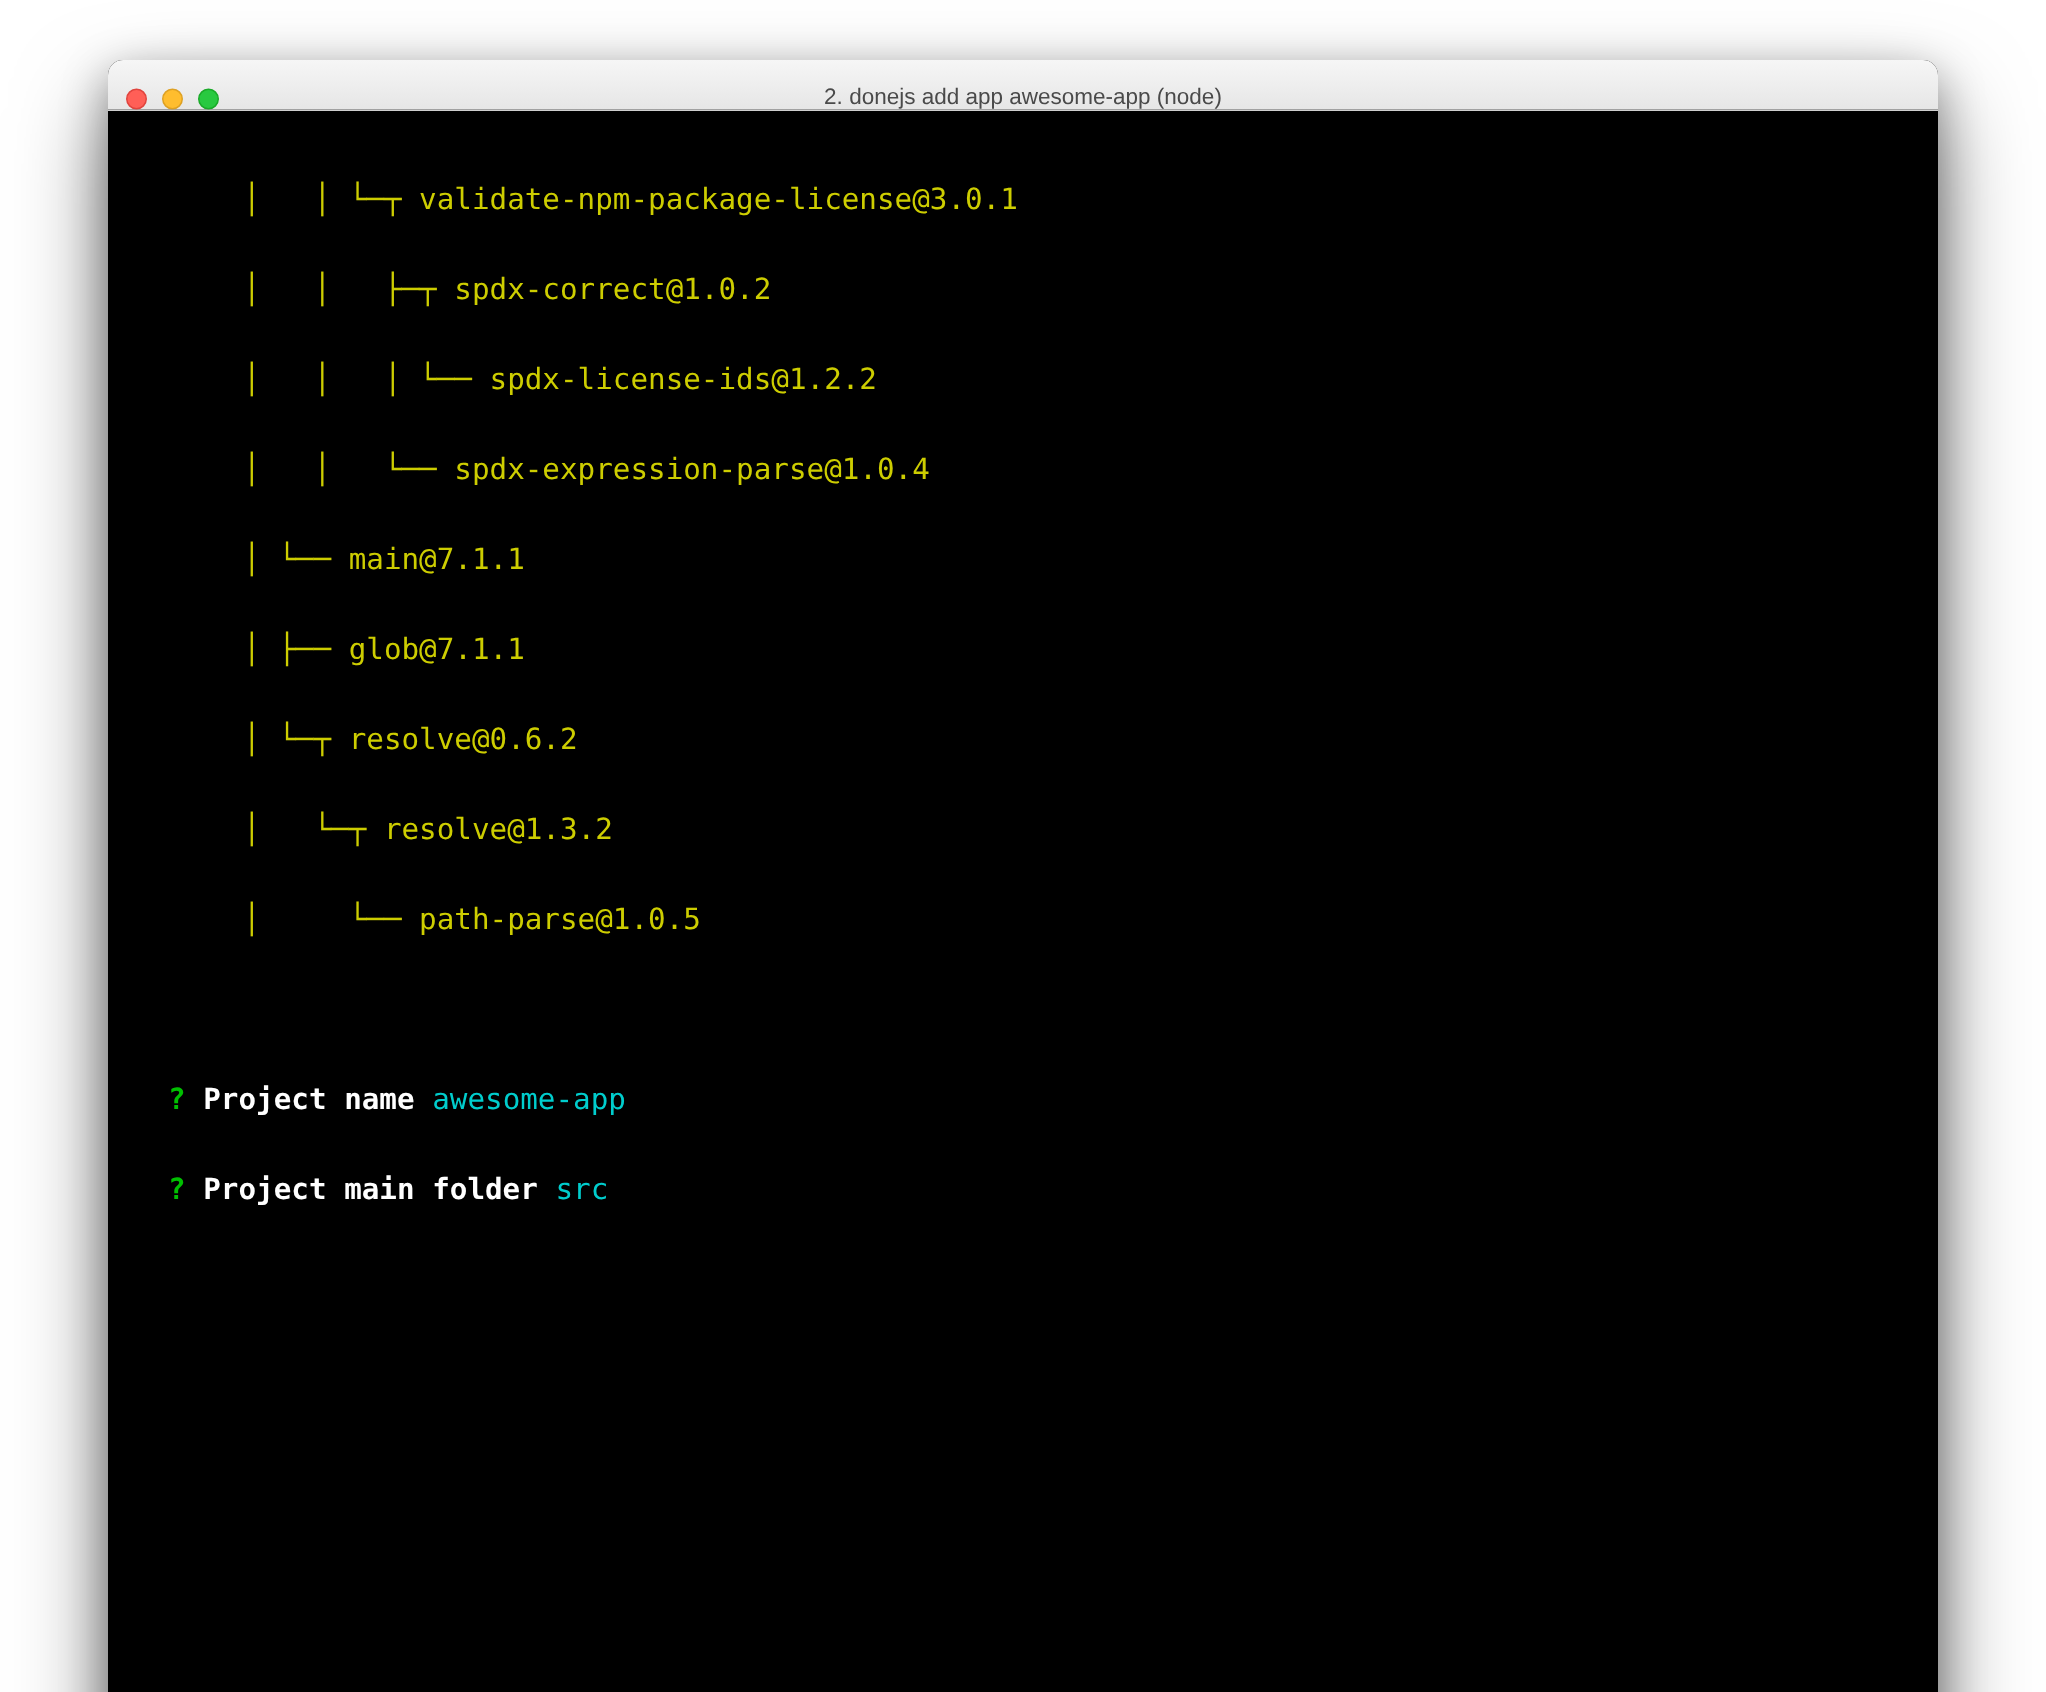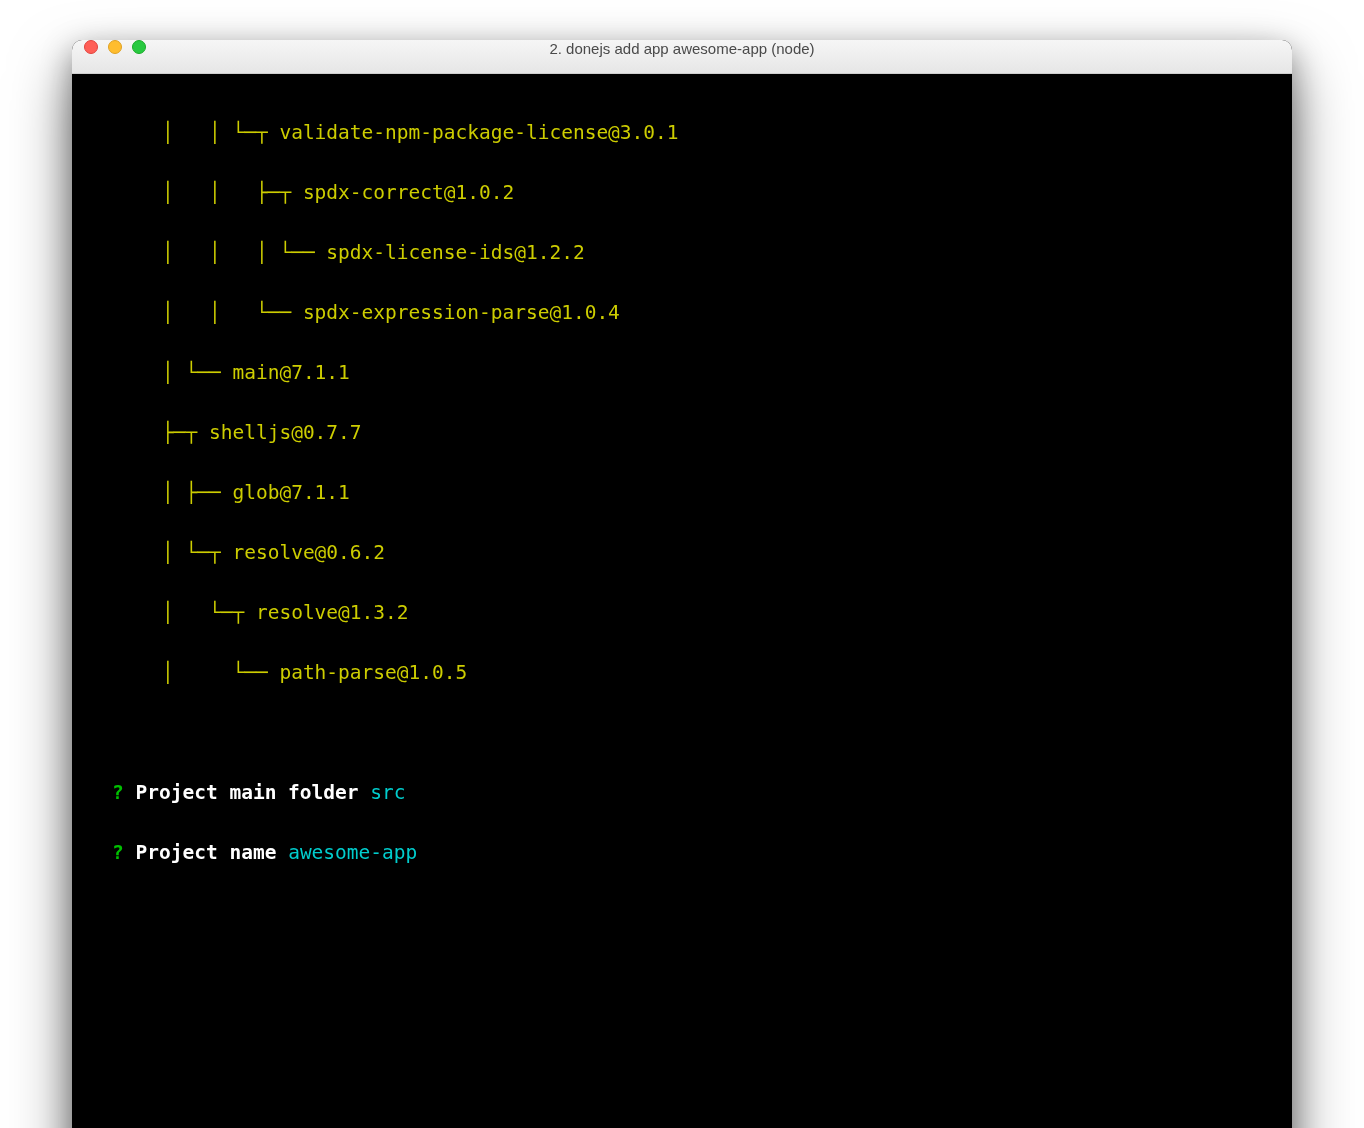--- a/index.html
+++ b/index.html
@@ -16,21 +16,21 @@
       border-radius: 10px;
       overflow: hidden;
       box-shadow: 0 30px 60px rgba(0,0,0,0.5), 0 10px 30px rgba(0,0,0,0.35);
       background: #000000;
     }
     .titlebar {
       height: 34px;
       background: linear-gradient(to bottom, #f6f6f6, #e6e6e6);
       border-bottom: 1px solid #cfcfcf;
       display: flex;
-      align-items: flex-start;
+      align-items: flex-end;
       position: relative;
       padding: 0 12px;
     }
     .traffic-lights {
       display: flex;
       gap: 10px;
       align-items: center;
     }
     .tl {
       width: 14px;
@@ -77,28 +77,27 @@
     </div>
     <div class="title">2. donejs add app awesome-app (node)</div>
   </div>
 
   <div class="terminal">
 <div class="tree tree-line">│   │ └─┬ validate-npm-package-license@3.0.1</div>
 <div class="tree tree-line">│   │   ├─┬ spdx-correct@1.0.2</div>
 <div class="tree tree-line">│   │   │ └── spdx-license-ids@1.2.2</div>
 <div class="tree tree-line">│   │   └── spdx-expression-parse@1.0.4</div>
 <div class="tree tree-line">│ └── main@7.1.1</div>
-<div class="tree tree-line">├─┬ shelljs@0.7.7</div>
 <div class="tree tree-line">│ ├── glob@7.1.1</div>
 <div class="tree tree-line">│ └─┬ resolve@0.6.2</div>
 <div class="tree tree-line">│   └─┬ resolve@1.3.2</div>
 <div class="tree tree-line">│     └── path-parse@1.0.5</div>
 <div class="prompt-line"> </div>
+<div class="prompt-line"><span class="q">?</span> <span class="label">Project name</span> <span class="ans">awesome-app</span></div>
 <div class="prompt-line"><span class="q">?</span> <span class="label">Project main folder</span> <span class="ans">src</span></div>
-<div class="prompt-line"><span class="q">?</span> <span class="label">Project name</span> <span class="ans">awesome-app</span></div>
 
 
 
 
 
 
 
 
   </div>
 </div>

